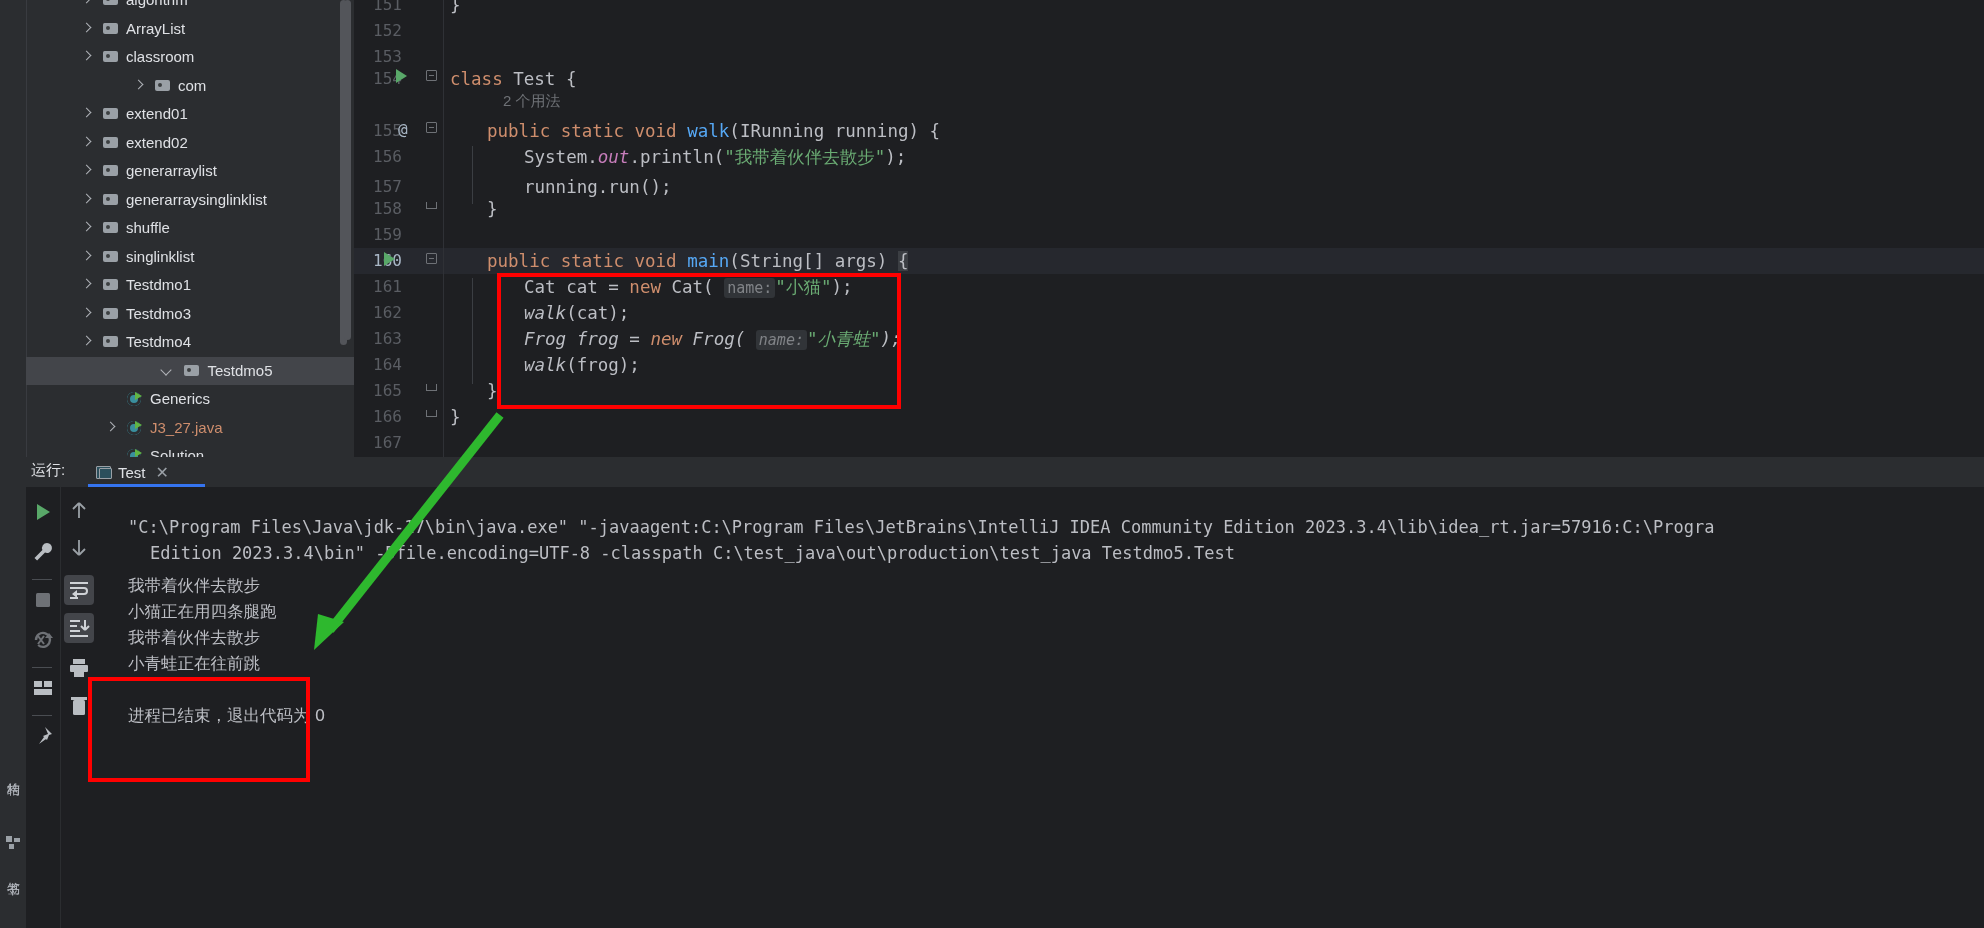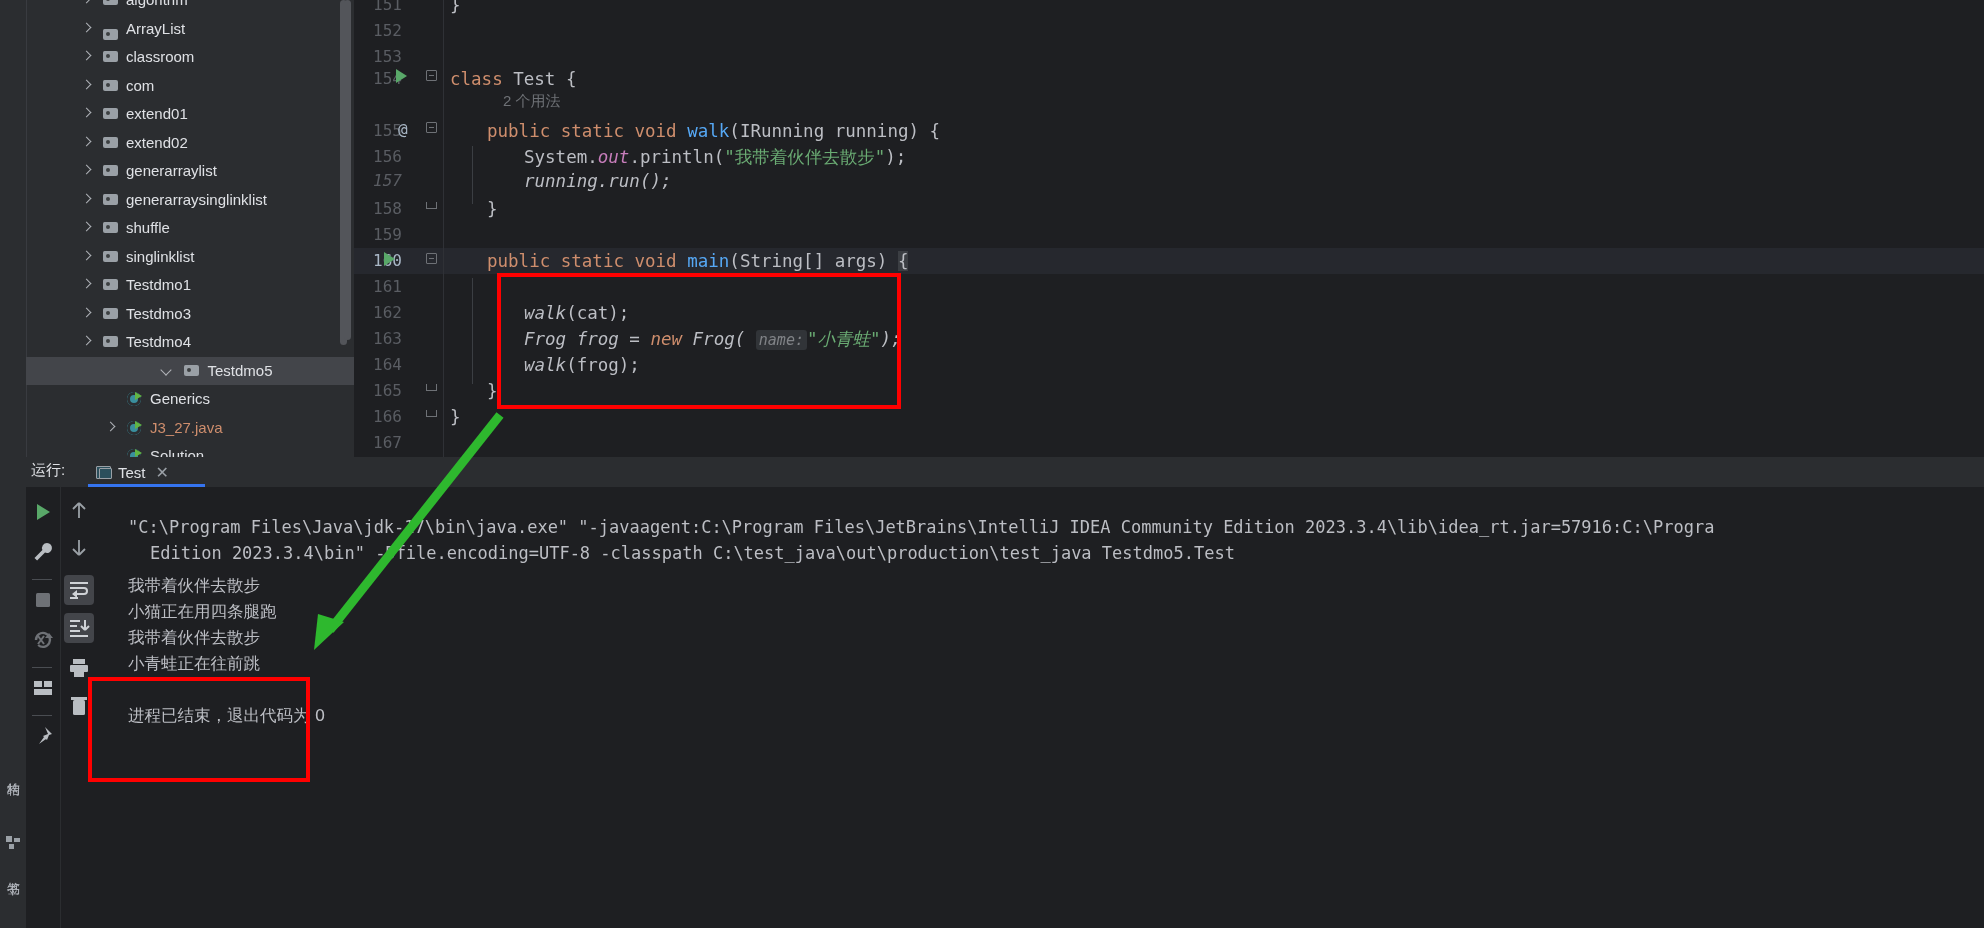--- a/index.html
+++ b/index.html
@@ -199,33 +199,33 @@
 
   <div class="tree-panel">
     <div class="tree-divider"></div>
     <div id="tree-rows">
         <div class="tree-row" style="position: absolute; left: 0px; top: -14px; width: 328px;">
           <span style="display: inline-block; width: 52px; flex: 0 0 auto;"></span>
           <span class="arrow right"></span>
           <span class="ic ic-folder" style="margin-left: 8px;"></span>
           <span class="tree-label">algorithm</span>
         </div>
-        <div class="tree-row" style="position: absolute; left: 0px; top: 14.5px; width: 384px; align-items: flex-end;">
+        <div class="tree-row" style="position: absolute; left: 0px; top: 14.5px; width: 384px;">
           <span style="display: inline-block; width: 52px; flex: 0 0 auto;"></span>
           <span class="arrow right"></span>
           <span class="ic ic-folder" style="margin-left: 8px;"></span>
           <span class="tree-label">ArrayList</span>
         </div>
         <div class="tree-row" style="position: absolute; left: 0px; top: 43px; width: 328px;">
           <span style="display: inline-block; width: 52px; flex: 0 0 auto;"></span>
           <span class="arrow right"></span>
           <span class="ic ic-folder" style="margin-left: 8px;"></span>
           <span class="tree-label">classroom</span>
         </div>
-        <div class="tree-row" style="position: absolute; left: 0px; top: 71.5px; width: 296px;">
+        <div class="tree-row" style="position: absolute; left: 16px; top: 71.5px; width: 296px; padding-left: 36px;">
           <span style="display: inline-block; width: 52px; flex: 0 0 auto;"></span>
           <span class="arrow right"></span>
           <span class="ic ic-folder" style="margin-left: 8px;"></span>
           <span class="tree-label">com</span>
         </div>
         <div class="tree-row" style="position: absolute; left: 0px; top: 100px; width: 292px;">
           <span style="display: inline-block; width: 52px; flex: 0 0 auto;"></span>
           <span class="arrow right"></span>
           <span class="ic ic-folder" style="margin-left: 8px;"></span>
           <span class="tree-label">extend01</span>
@@ -307,25 +307,25 @@
   </div>
 
   <div class="editor">
     <div id="code-lines">
         <div class="ln" style="top: -8px;"><span class="lnum">151</span><span class="code" style="left: 96px;"><span class="t">}</span></span></div>
         <div class="ln" style="top: 18px;"><span class="lnum">152</span><span class="code" style="left: 96px;"><span class="t"></span></span></div>
         <div class="ln" style="top: 44px;"><span class="lnum">153</span><span class="code" style="left: 96px;"><span class="t"></span></span></div>
         <div class="ln" style="top: 66px;"><span class="lnum">154</span><span class="code" style="left: 96px;"><span class="k">class</span> <span class="t">Test</span> <span class="t">{</span></span></div>
         <div class="ln" style="top: 118px;"><span class="lnum">155</span><span class="code" style="left: 133px;"><span class="k">public static void</span> <span class="m">walk</span><span class="t">(IRunning running) {</span></span></div>
         <div class="ln" style="top: 144px;"><span class="lnum">156</span><span class="code" style="left: 170px;"><span class="t">System.</span><span class="f">out</span><span class="t">.println(</span><span class="s">"我带着伙伴去散步"</span><span class="t">);</span></span></div>
-        <div class="ln" style="top: 168px; font-style: italic;"><span class="lnum">157</span><span class="code" style="left: 170px;"><span class="t">running.run();</span></span></div>
+        <div class="ln" style="top: 174px;"><span class="lnum">157</span><span class="code" style="left: 170px;"><span class="t">running.run();</span></span></div>
         <div class="ln" style="top: 196px;"><span class="lnum">158</span><span class="code" style="left: 133px;"><span class="t">}</span></span></div>
         <div class="ln" style="top: 222px;"><span class="lnum">159</span><span class="code" style="left: 96px;"><span class="t"></span></span></div>
         <div class="ln cur" style="top: 248px;"><span class="lnum active">160</span><span class="code" style="left: 133px;"><span class="k">public static void</span> <span class="m">main</span><span class="t">(String[] args) </span><span class="t" style="background:#3b3e43">{</span></span></div>
-        <div class="ln" style="top: 274px;"><span class="lnum">161</span></div>
+        <div class="ln" style="top: 274px;"><span class="lnum">161</span><span class="code" style="left: 170px;"><span class="t">Cat cat = </span><span class="k">new</span><span class="t"> Cat( </span><span class="hint">name:</span><span class="s">"小猫"</span><span class="t">);</span></span></div>
         <div class="ln" style="top: 300px;"><span class="lnum">162</span><span class="code" style="left: 170px;"><span class="i">walk</span><span class="t">(cat);</span></span></div>
         <div class="ln" style="top: 326px;"><span class="lnum">163</span><span class="code" style="left: 170px; font-style: italic;"><span class="t">Frog frog = </span><span class="k">new</span><span class="t"> Frog( </span><span class="hint">name:</span><span class="s">"小青蛙"</span><span class="t">);</span></span></div>
         <div class="ln" style="top: 352px;"><span class="lnum">164</span><span class="code" style="left: 170px;"><span class="i">walk</span><span class="t">(frog);</span></span></div>
         <div class="ln" style="top: 378px;"><span class="lnum">165</span><span class="code" style="left: 133px;"><span class="t">}</span></span></div>
         <div class="ln" style="top: 404px;"><span class="lnum">166</span><span class="code" style="left: 96px;"><span class="t">}</span></span></div>
         <div class="ln" style="top: 430px;"><span class="lnum">167</span><span class="code" style="left: 96px;"><span class="t"></span></span></div>
       </div>
 
     <div class="usage" style="position:absolute; left:149px; top:92px;">2 个用法</div>
 

